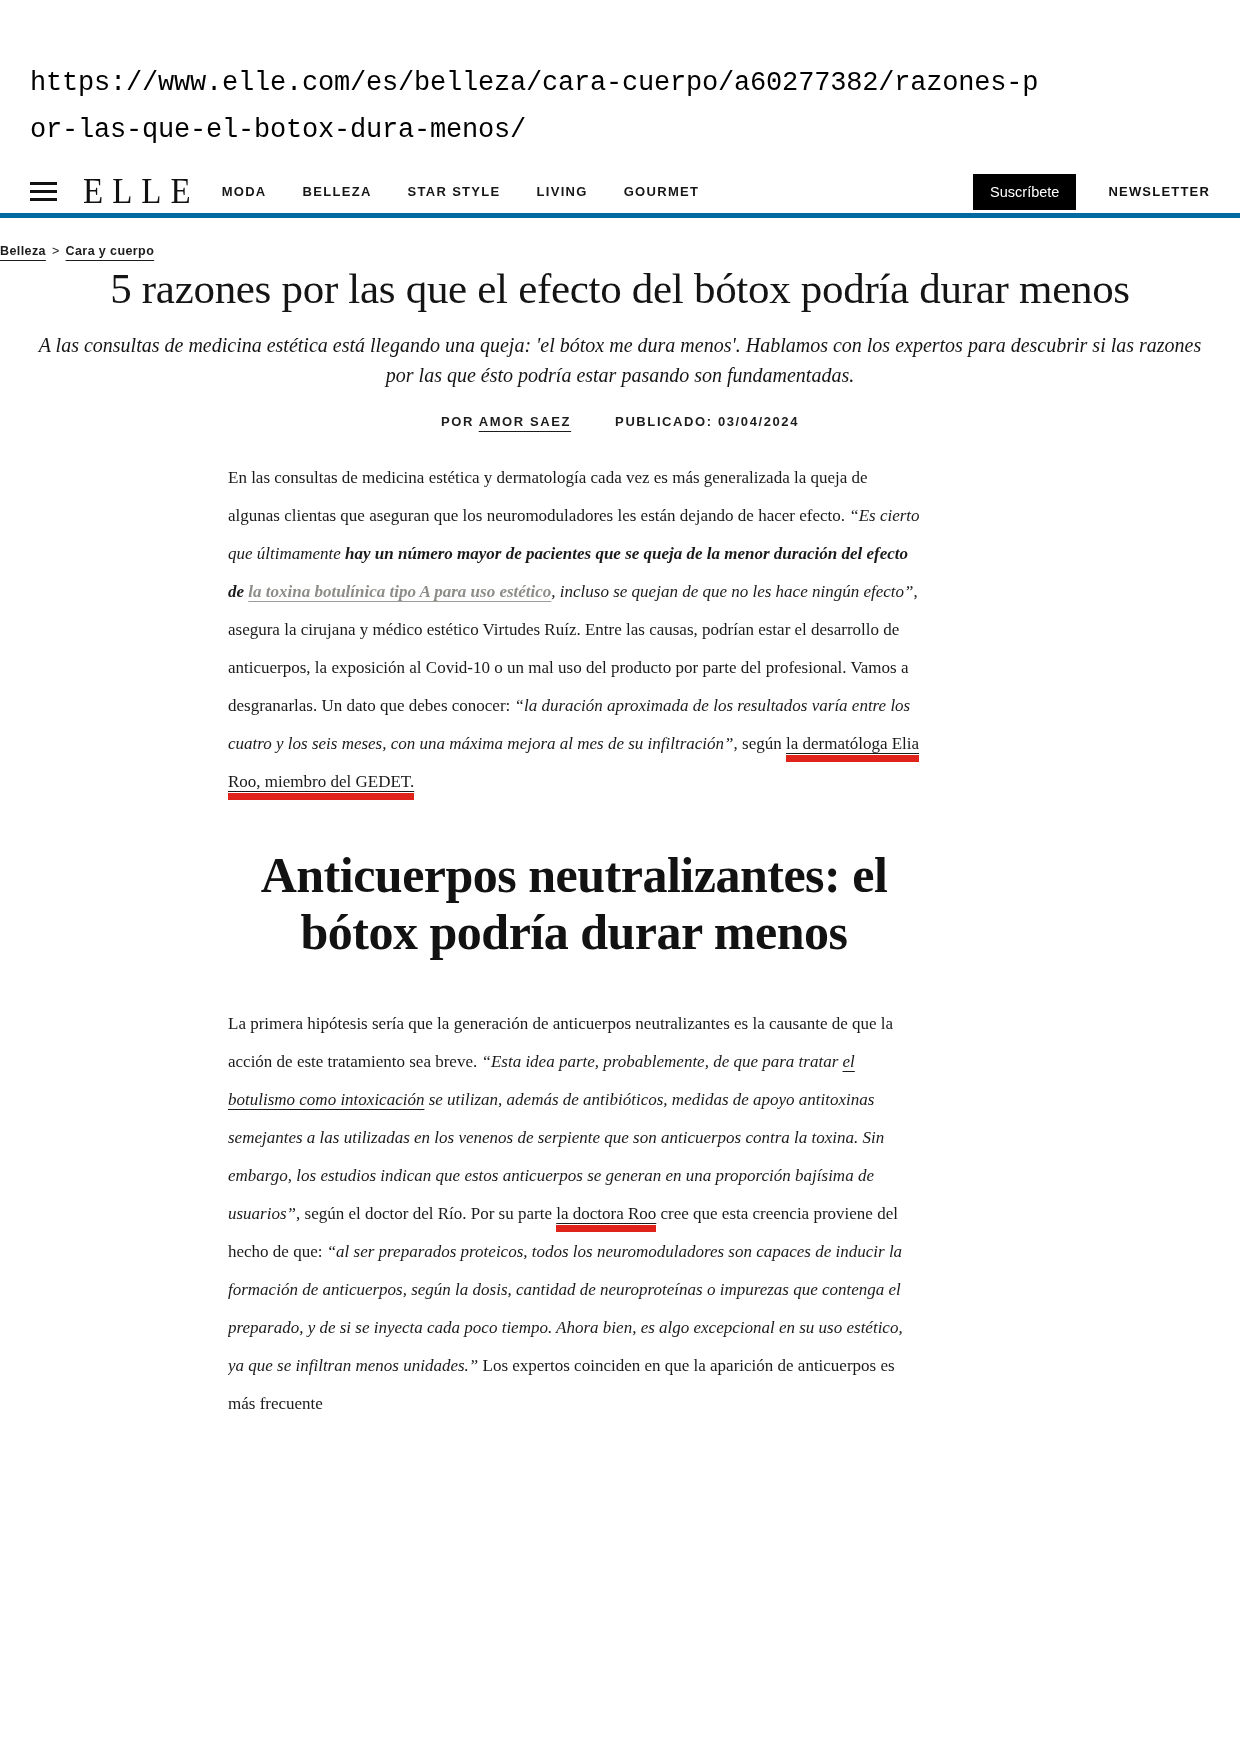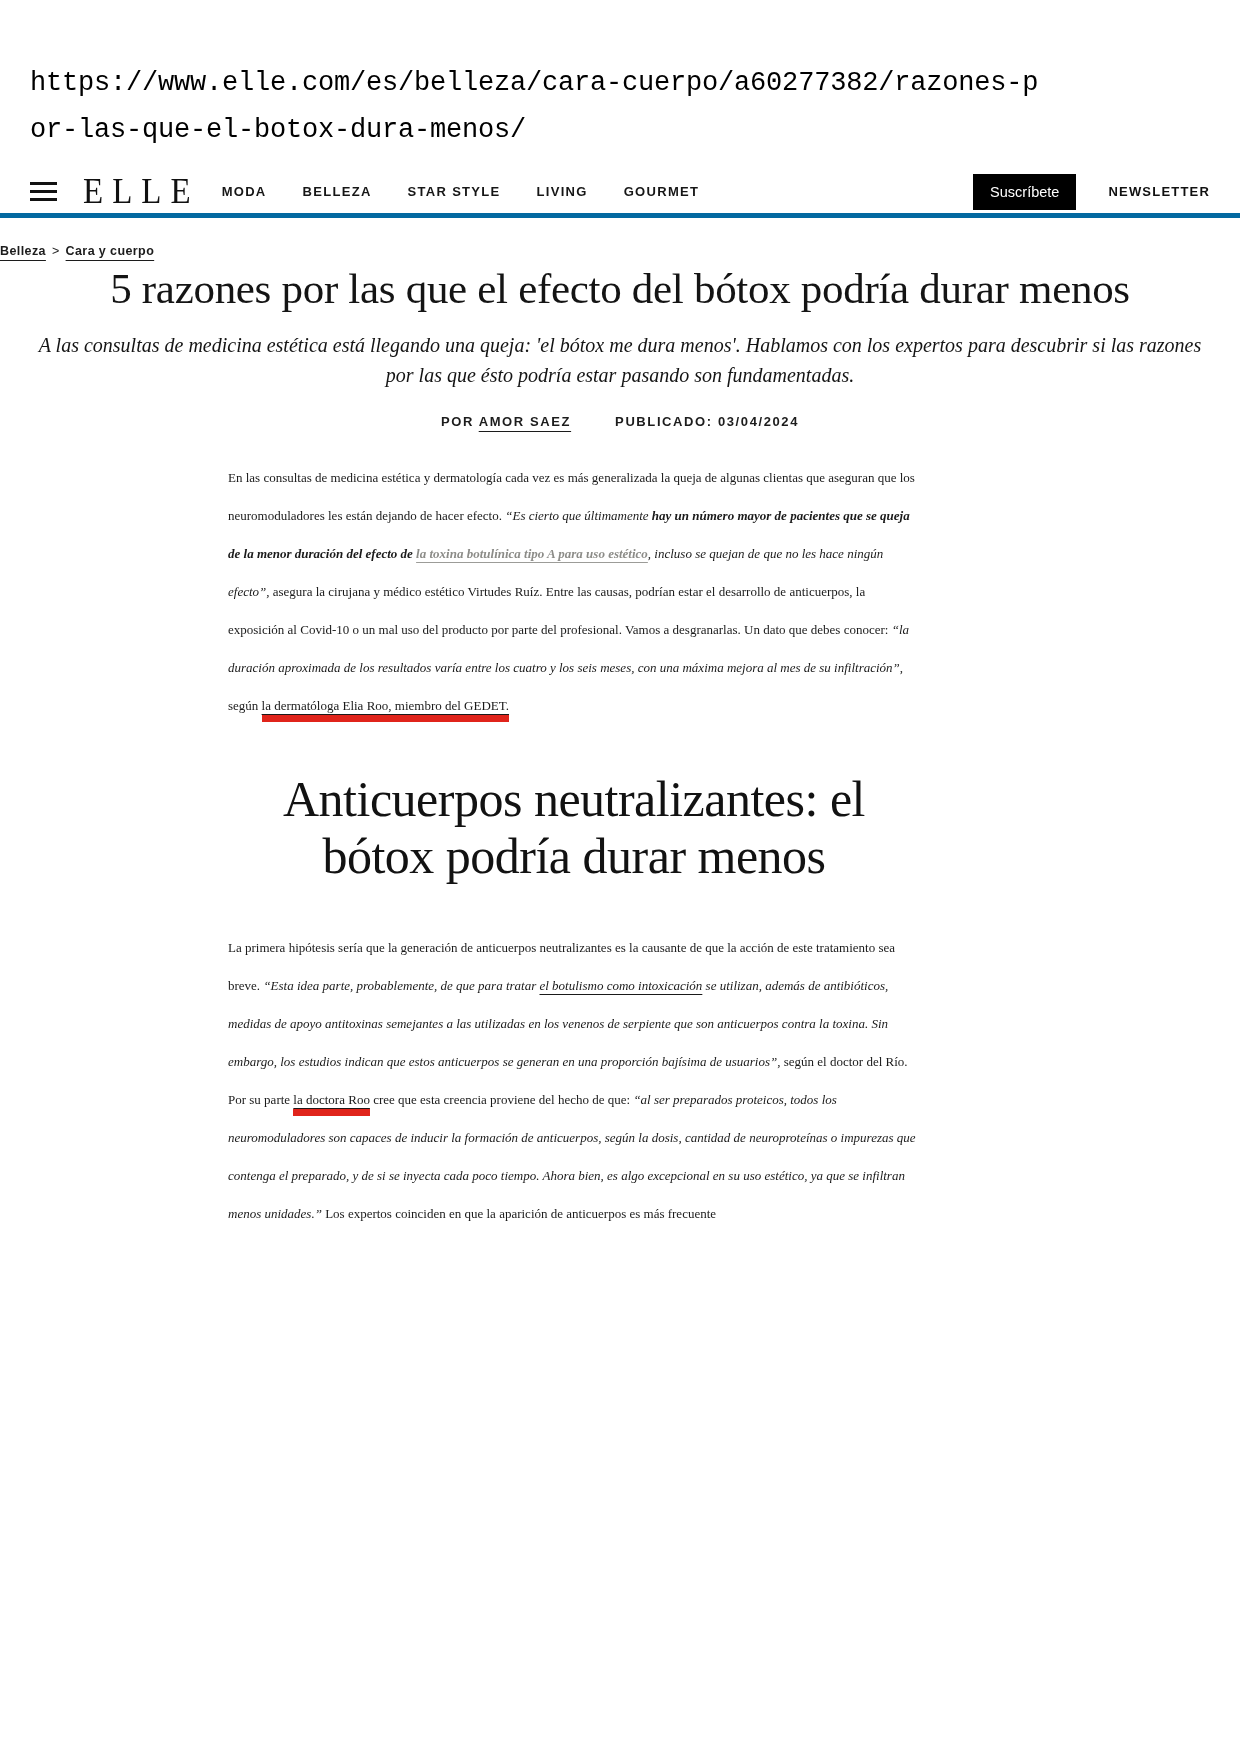--- a/index.html
+++ b/index.html
@@ -75,21 +75,21 @@
   .byline {
     margin-top:24px; display:flex; justify-content:center; align-items:baseline; gap:44px;
     font-family:"Liberation Sans", sans-serif; font-size:13px; font-weight:700;
     letter-spacing:1.6px; color:#1c1c1c;
   }
   .byline .author { text-decoration:underline; text-underline-offset:5px; cursor:pointer; }
 
   
   .article-body { width:692px; margin:30px 0 0 228px; }
   .article-body p {
-    font-size:13px; line-height:38px; color:#1a1a1a;
+    font-size:17px; line-height:38px; color:#1a1a1a;
     font-family:"Liberation Serif", serif;
   }
   .para2-clip { margin-top:44px; height:512px; overflow:hidden; }
 
   .italic { font-style:italic; }
   .bold-italic { font-style:italic; font-weight:700; }
   .link-gray {
     color:#8c8c88; cursor:pointer;
     text-decoration:underline; text-decoration-color:#9c9c98;
     text-underline-offset:4px;
@@ -99,21 +99,21 @@
     text-decoration:underline; text-underline-offset:4px;
   }
   .marker-red {
     border-bottom:7px solid #e0241b; padding-bottom:2px;
     box-decoration-break:clone; -webkit-box-decoration-break:clone;
   }
 
   
   .section-heading {
     margin:46px auto 0; text-align:center;
-    font-family:"Liberation Serif", serif; font-weight:400;
+    font-family:"Liberation Serif", serif; font-weight:700;
     font-size:50px; line-height:57px; color:#121212; letter-spacing:-0.5px;
   }
 </style>
 </head>
 <body>
 
 <div class="url-text">https://www.elle.com/es/belleza/cara-cuerpo/a60277382/razones-por-las-que-el-botox-dura-menos/</div>
 
 <header class="site-header">
   <div class="hamburger">

